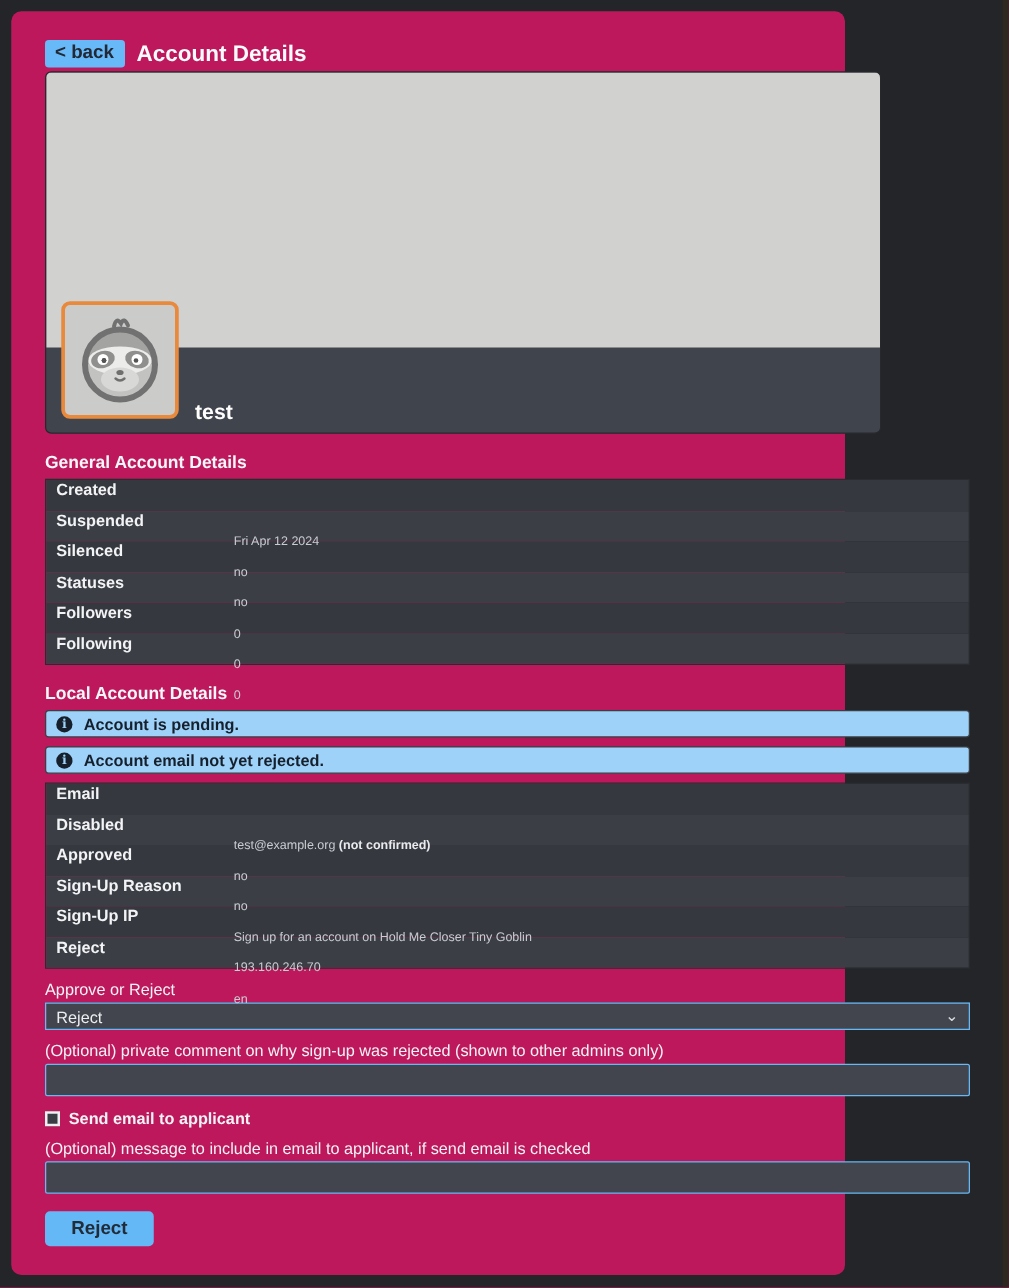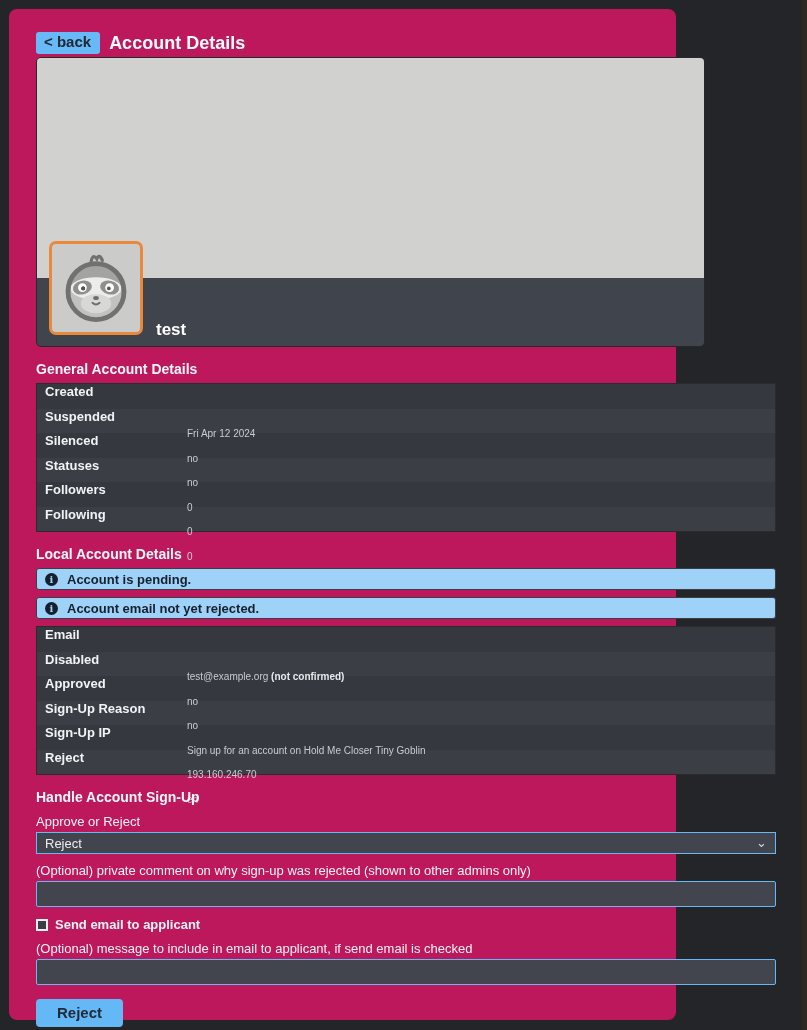--- a/index.html
+++ b/index.html
@@ -186,21 +186,20 @@
     <div class="trow">
       <span class="tlabel">Sign-Up IP</span>
       <span class="tvalue">193.160.246.70</span>
     </div>
     <div class="trow">
       <span class="tlabel">Reject</span>
       <span class="tvalue">en</span>
     </div>
   </div>
 
-  <div class="sec-h">Handle Account Sign-Up</div>
 
   <div class="field-label">Approve or Reject</div>
   <div class="select-box" role="combobox">
     <span>Reject</span>
     <span class="chevron">⌄</span>
   </div>
 
   <div class="field-label">(Optional) private comment on why sign-up was rejected (shown to other admins only)</div>
   <input class="text-input" type="text" value="" style="">
 

